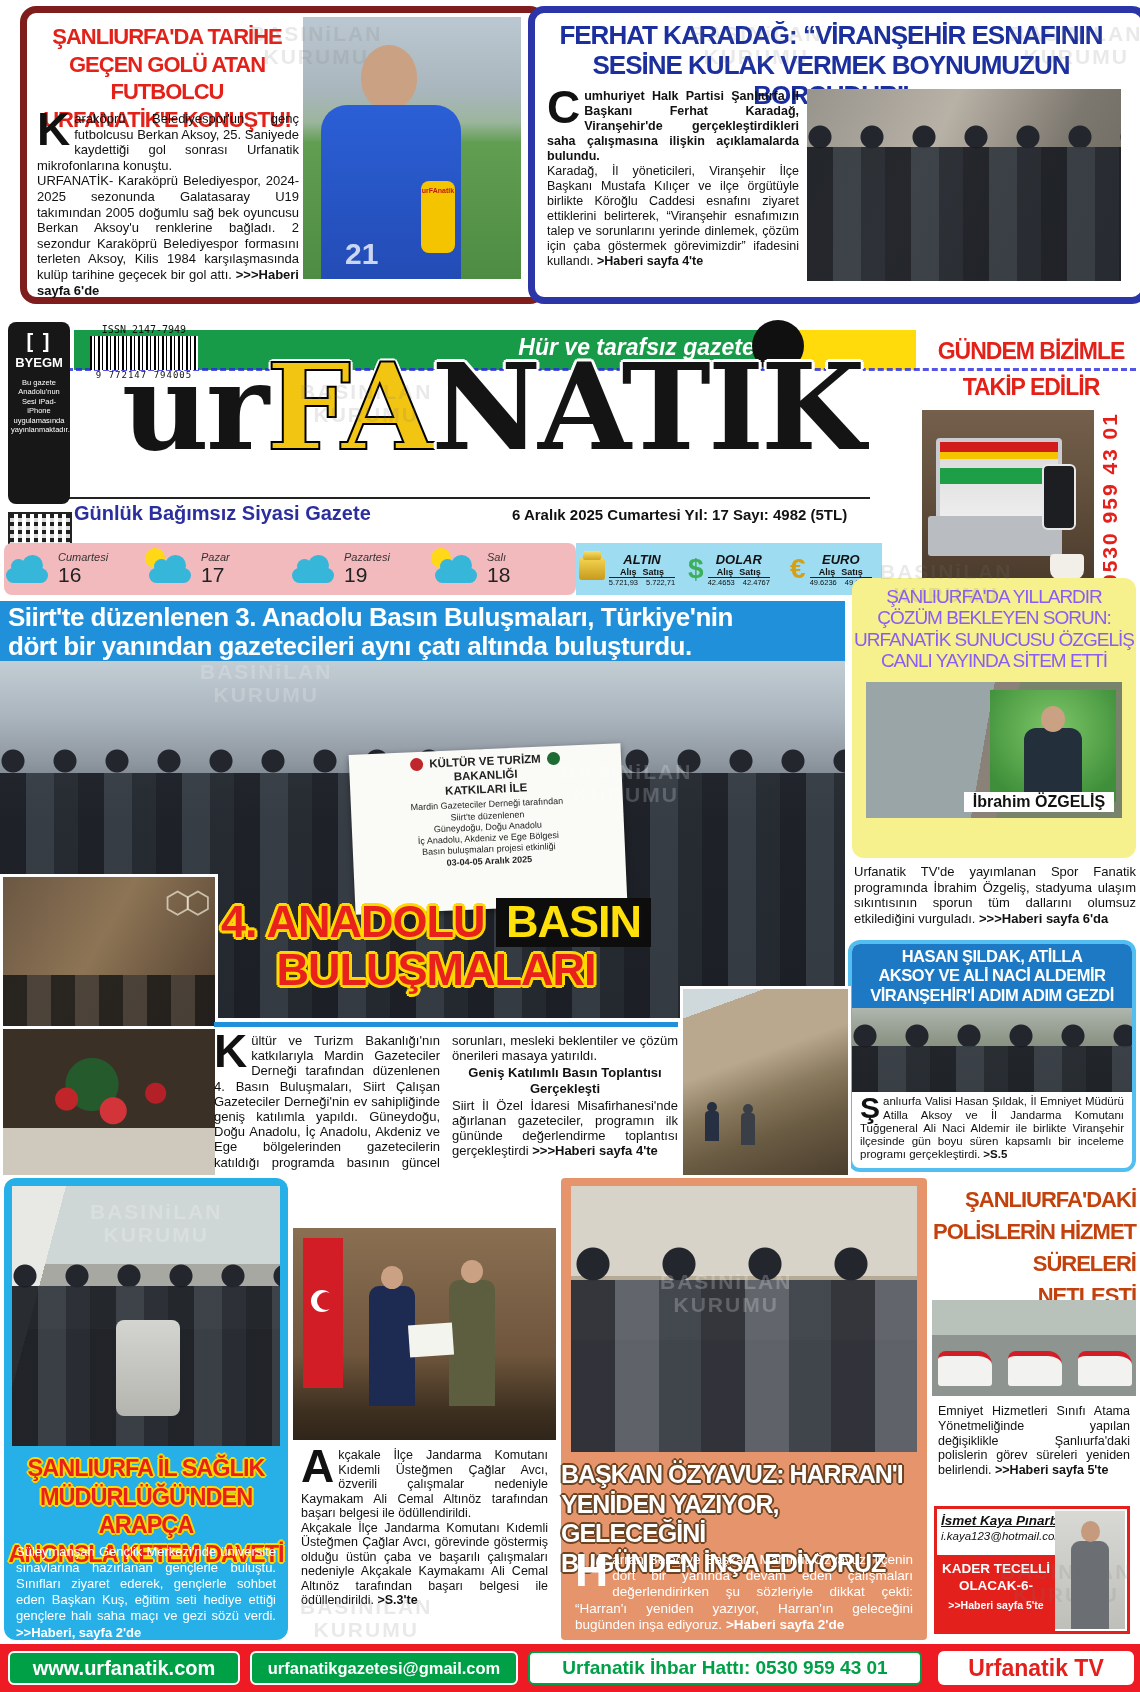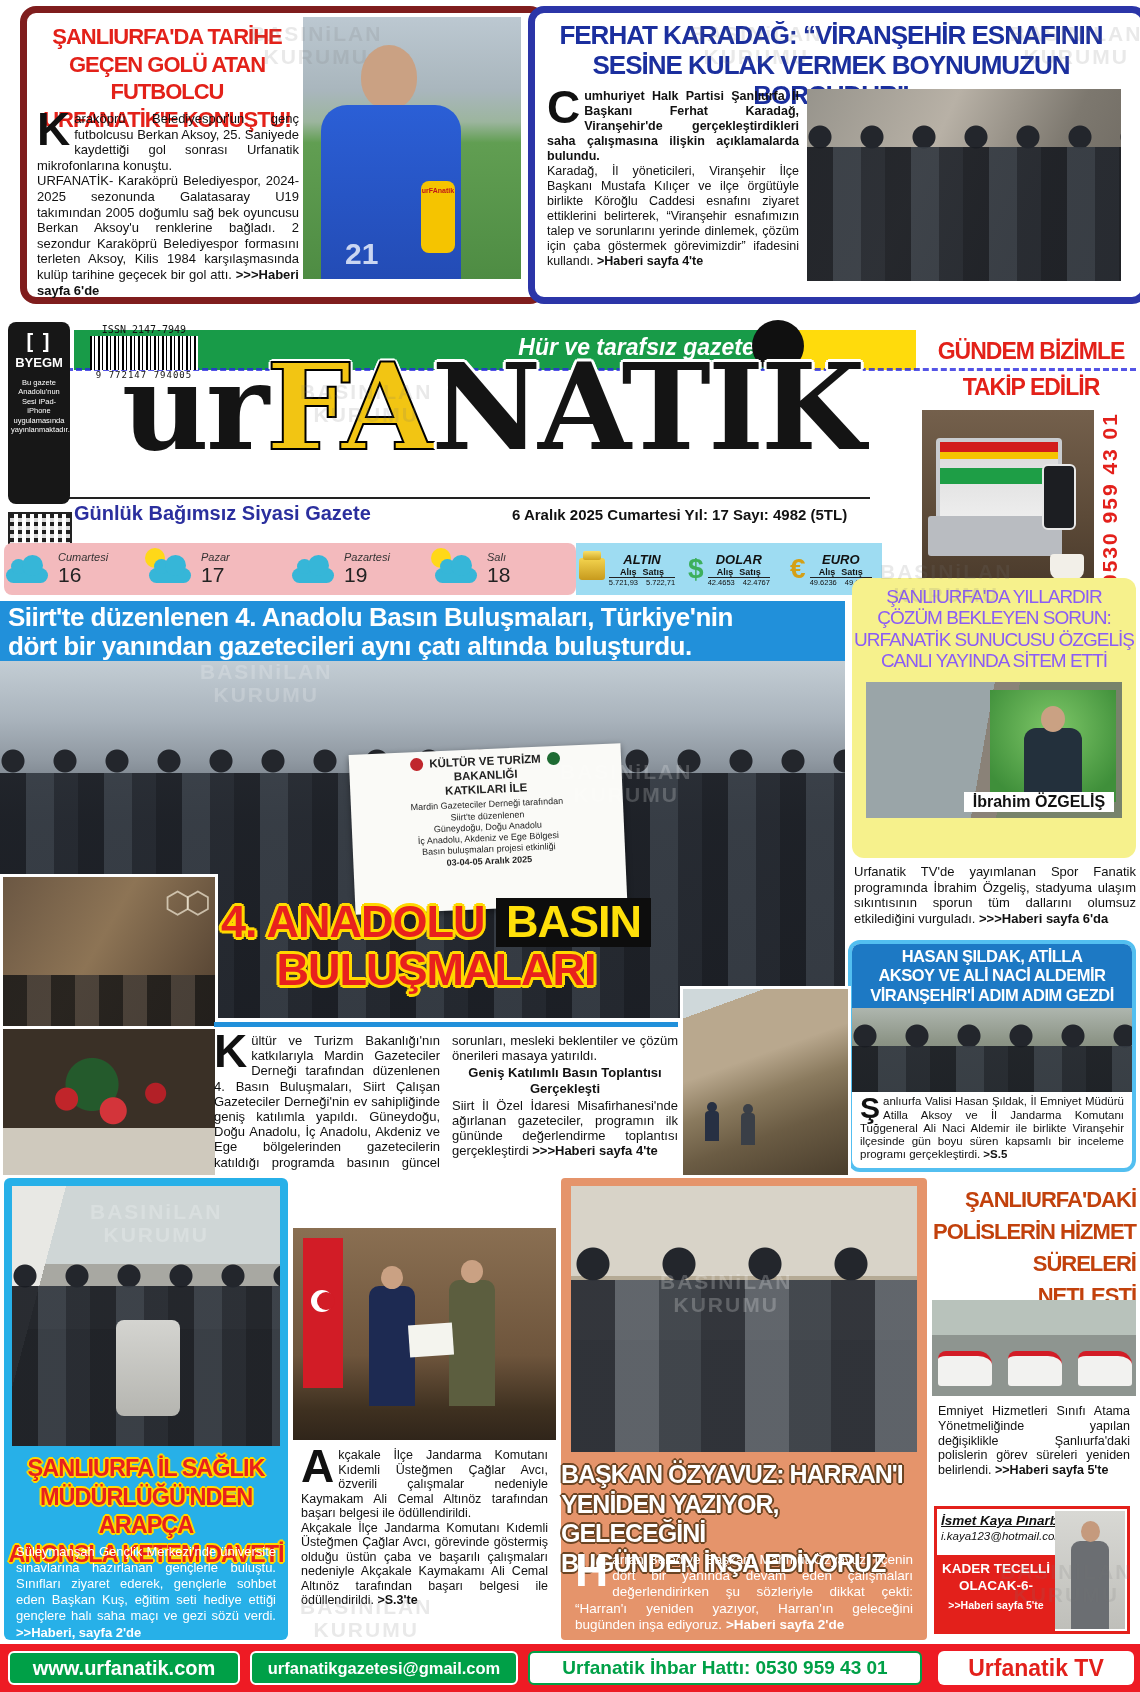--- a/index.html
+++ b/index.html
@@ -145,21 +145,21 @@
   .ozgelis-cap { position:absolute; right:8px; bottom:6px; width:150px; background:#fff; font-size:16px; font-weight:bold; text-align:center; padding:1px 0; }
   .ozgelis-body { left:854px; top:864px; width:282px; font-size:13px; line-height:1.2; z-index:5; }
 
   .sildak-box { left:848px; top:940px; width:288px; height:232px; border:4px solid #53bff0; border-radius:12px; overflow:hidden; background:#fff; z-index:5; box-sizing:border-box; }
   .sildak-h { background:#1d79c4; color:#fff; font-weight:bold; font-size:16.5px; line-height:1.18; text-align:center; padding:3px 2px; letter-spacing:-.5px; }
   .ph-sildak { position:relative; width:100%; height:84px; background:linear-gradient(#aeb6ae,#8c9486 40%,#6a7464); }
   .sildak-body { padding:3px 8px 0; font-size:11.5px; line-height:1.14; }
   .drop-s { float:left; font-weight:bold; font-size:30px; line-height:.85; padding-right:3px; }
 
   
-  .ketem-box { left:4px; top:1178px; width:284px; height:462px; background:#27b0e8; border-radius:6px; z-index:5; }
+  .ketem-box { left:4px; top:1178px; width:284px; height:462px; background:#27b0e8; border-radius:12px; z-index:5; }
   .ph-ketem { position:absolute; left:8px; top:8px; width:268px; height:260px;
         background:linear-gradient(105deg,#e8e8e4 0 16%, transparent 16%), linear-gradient(#cfd6d6 0 30%, #a8a8a2 30% 55%, #7d7a72 55%); }
   .barrel { position:absolute; left:104px; bottom:30px; width:64px; height:96px; background:linear-gradient(#d4d4d0,#b5b5b0); border-radius:8px; }
   .ketem-h { position:absolute; left:0; right:0; top:276px; text-align:center; color:#e8211d; font-weight:bold; font-size:23.5px; line-height:1.22; letter-spacing:-1px;
         text-shadow:-2px 0 #ffd800,2px 0 #ffd800,0 -2px #ffd800,0 2px #ffd800,-1px -1px #ffd800,1px 1px #ffd800,-1px 1px #ffd800,1px -1px #ffd800; }
   .ketem-body { position:absolute; left:12px; right:12px; top:366px; color:#fff; font-size:13px; line-height:1.24; }
 
   .akc-col { left:293px; top:1178px; width:263px; height:462px; background:#fff; z-index:5; }
   .akc-h { text-align:center; color:#1b2f9e; font-weight:bold; font-size:19px; line-height:1.15; letter-spacing:-1px; padding-top:2px; }
   .ph-office { position:absolute; left:0; top:50px; width:263px; height:212px; background:linear-gradient(#8a6f52,#6e553c 60%,#3e3020 86%, #30251a); }
@@ -364,21 +364,21 @@
           </div>
         <div class="mkt-vals">
             <span>49.6236</span>
             <span>49.6364</span>
           </div>
       </div>
     </div>
   </div>
 
   <div class="abs kicker">
-    <div>Siirt'te düzenlenen 4. Anadolu Basın Buluşmaları, Türkiye'nin</div>
+    <div>Siirt'te düzenlenen 3. Anadolu Basın Buluşmaları, Türkiye'nin</div>
     <div>dört bir yanından gazetecileri aynı çatı altında buluşturdu.</div>
   </div>
 
   <div class="abs ph ph-main">
     <div class="heads mp-heads"></div>
     <div class="crowd mp-crowd" style="top:112px;"></div>
     <div class="banner">
       <div class="banner-row">
         <span class="mini-logo ml-red"></span>
         <span class="bt">KÜLTÜR VE TURİZM</span>

